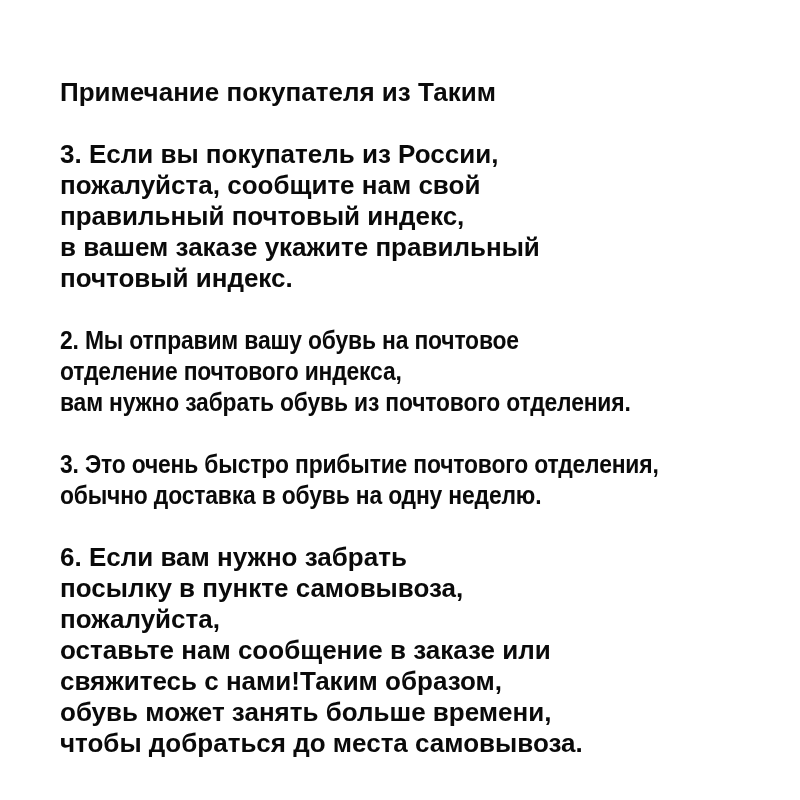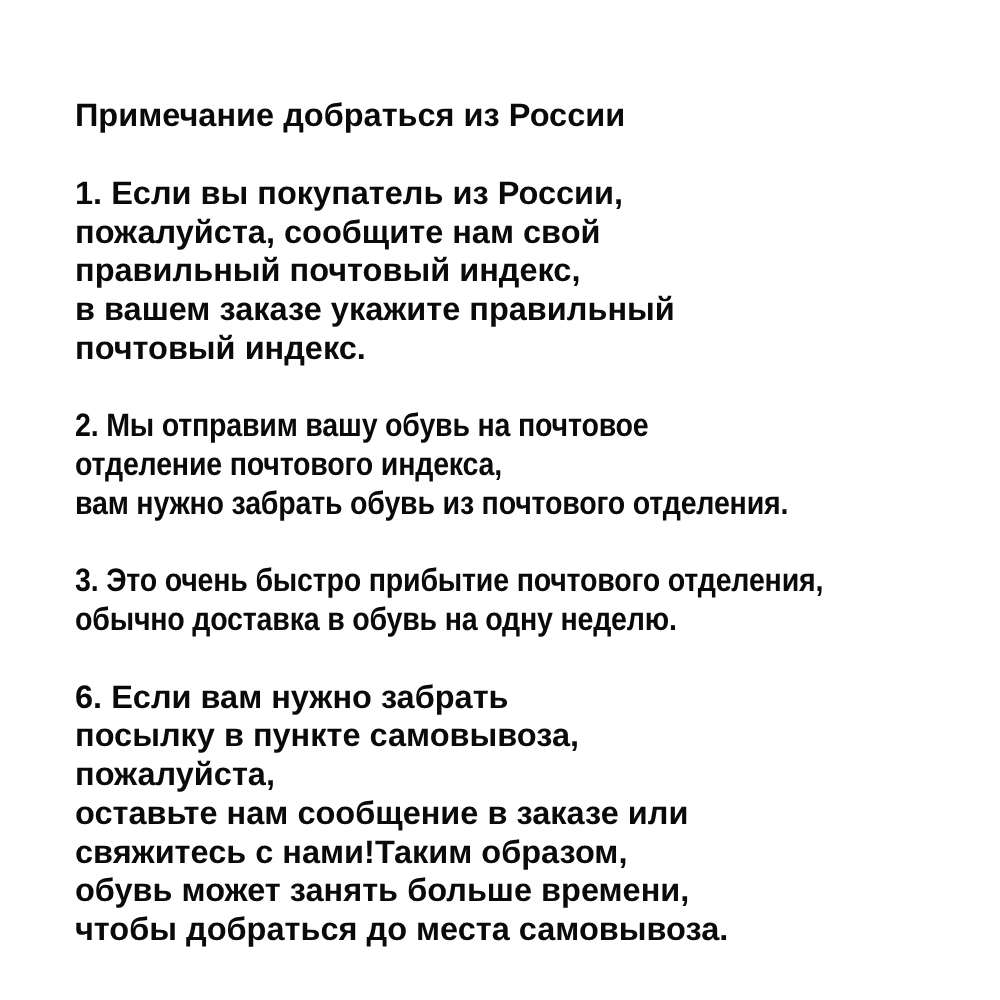--- a/index.html
+++ b/index.html
@@ -36,23 +36,23 @@
   .note-paragraph.condensed {
     transform: scaleX(0.88);
     transform-origin: 0 50%;
     letter-spacing: -0.2px;
   }
 </style>
 </head>
 <body>
 
 <div class="note-page">
-  <div class="note-title">Примечание добраться из России</div>
+  <div class="note-title">Примечание покупателя из Таким</div>
 
-  <div class="note-paragraph">1. Если вы покупатель из России,
+  <div class="note-paragraph">3. Если вы покупатель из России,
 пожалуйста, сообщите нам свой
 правильный почтовый индекс,
 в вашем заказе укажите правильный
 почтовый индекс.</div>
 
   <div class="note-paragraph condensed">2. Мы отправим вашу обувь на почтовое
 отделение почтового индекса,
 вам нужно забрать обувь из почтового отделения.</div>
 
   <div class="note-paragraph condensed">3. Это очень быстро прибытие почтового отделения,

